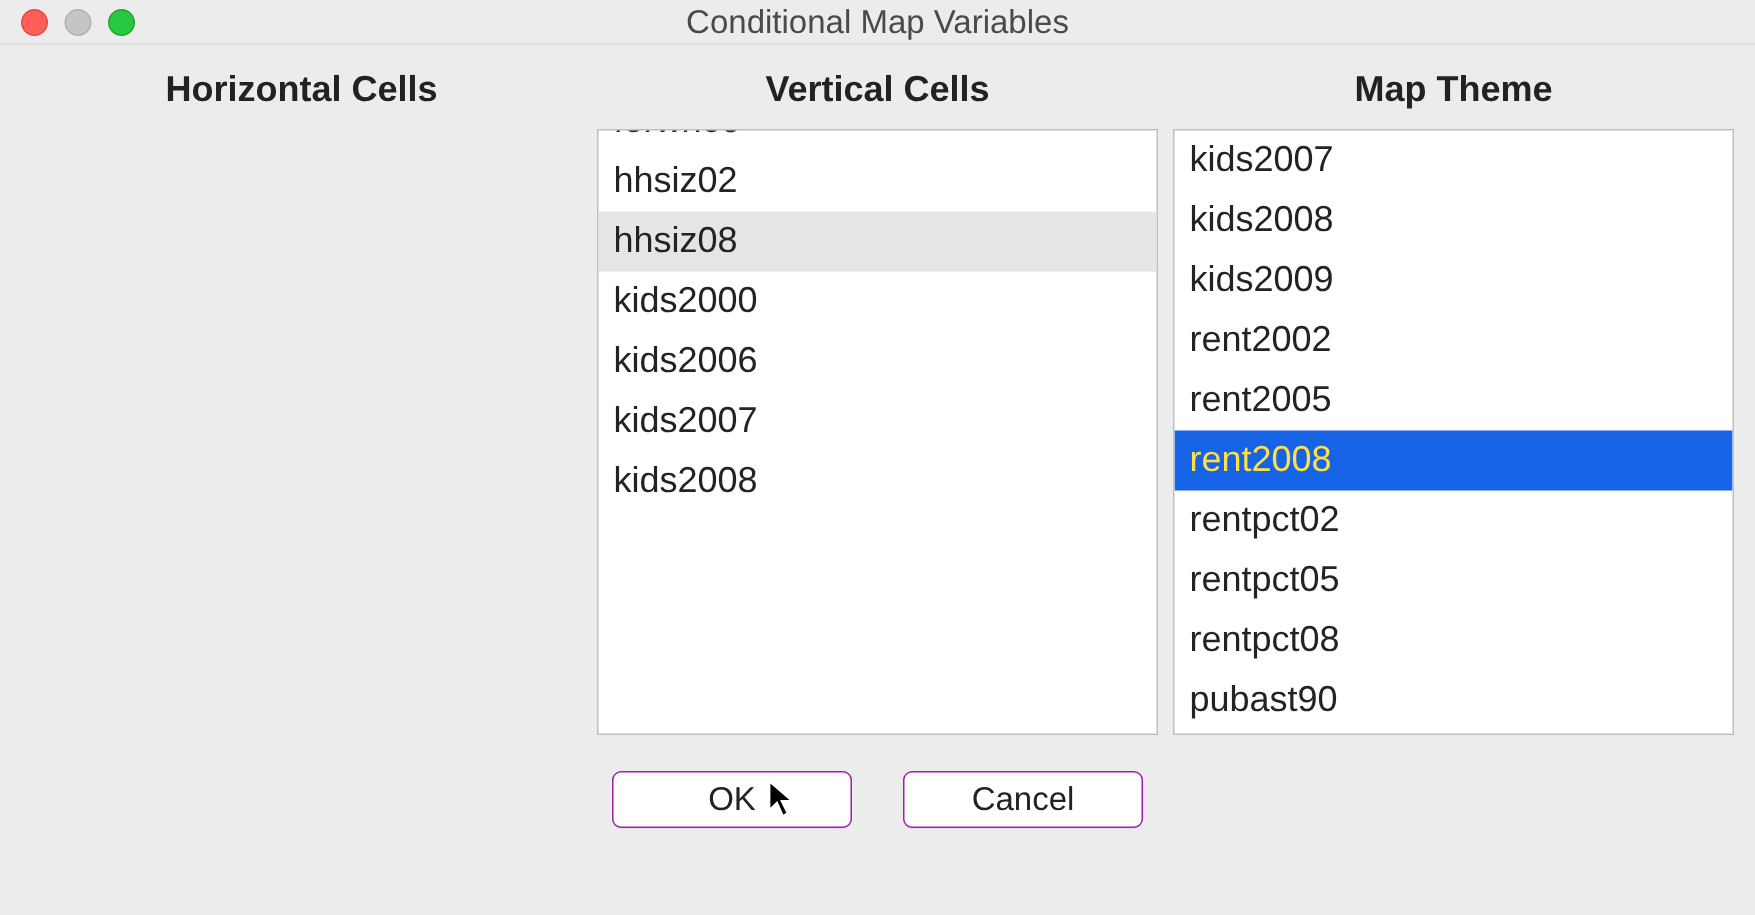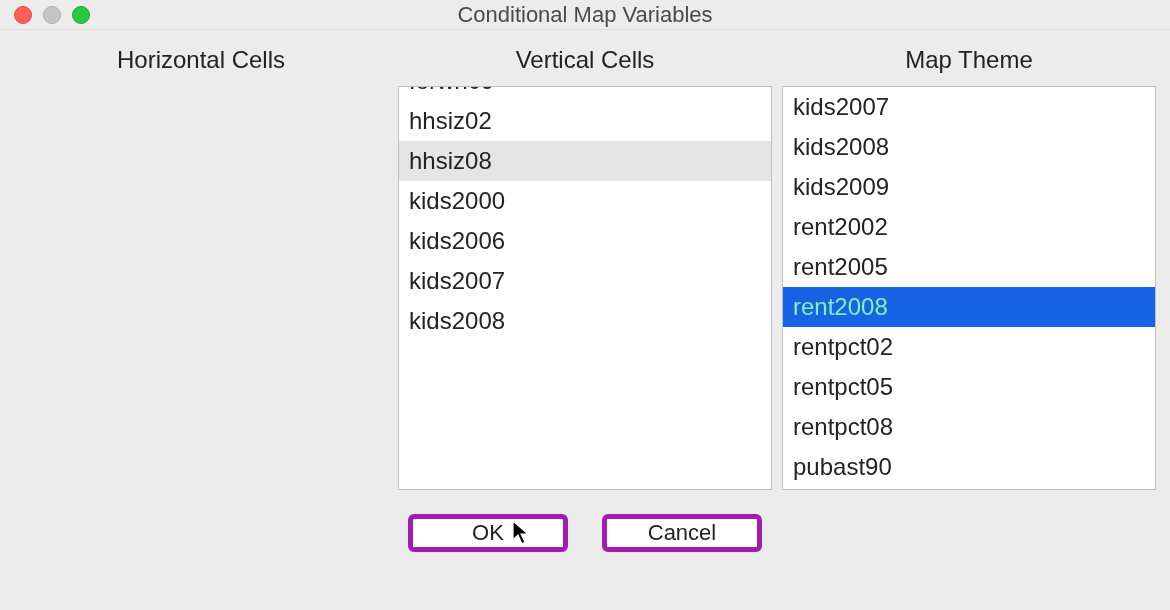--- a/index.html
+++ b/index.html
@@ -32,21 +32,21 @@
     }
     .columns {
       display: flex;
       justify-content: space-between;
       padding: 10px 14px 0 14px;
       gap: 10px;
     }
     .col { flex: 1; display: flex; flex-direction: column; align-items: center; }
     .col-h {
       font-size: 24px;
-      font-weight: 400;
+      font-weight: 700;
       color: #222;
       margin: 6px 0 12px 0;
     }
     .listbox {
       width: 100%;
       height: 404px;
       background: #fff;
       border: 1px solid #bfbfbf;
       overflow: hidden;
       font-size: 24px;
@@ -56,33 +56,33 @@
     .item {
       padding: 6px 10px 6px 10px;
       white-space: nowrap;
       height: 40px;
       display: flex;
       align-items: center;
       cursor: default;
       user-select: none;
     }
     .item.hover { background: #e5e5e5; }
-    .item.selected { background: #1763e5; color: #86efac; }
+    .item.selected { background: #1763e5; color: #fde047; }
     .footer {
       display: flex;
       justify-content: center;
       gap: 34px;
       padding-top: 24px;
       position: relative;
     }
     .btn {
       min-width: 160px;
       height: 38px;
       background: #ffffff;
-      border: 5px solid #a21caf;
+      border: 1px solid #a21caf;
       border-radius: 6px;
       font-size: 22px;
       color: #222;
       cursor: pointer;
       box-shadow: 0 1px 0 rgba(0,0,0,0.03);
     }
     .cursor {
       position: absolute;
       width: 20px; height: 26px;
       pointer-events: none;

